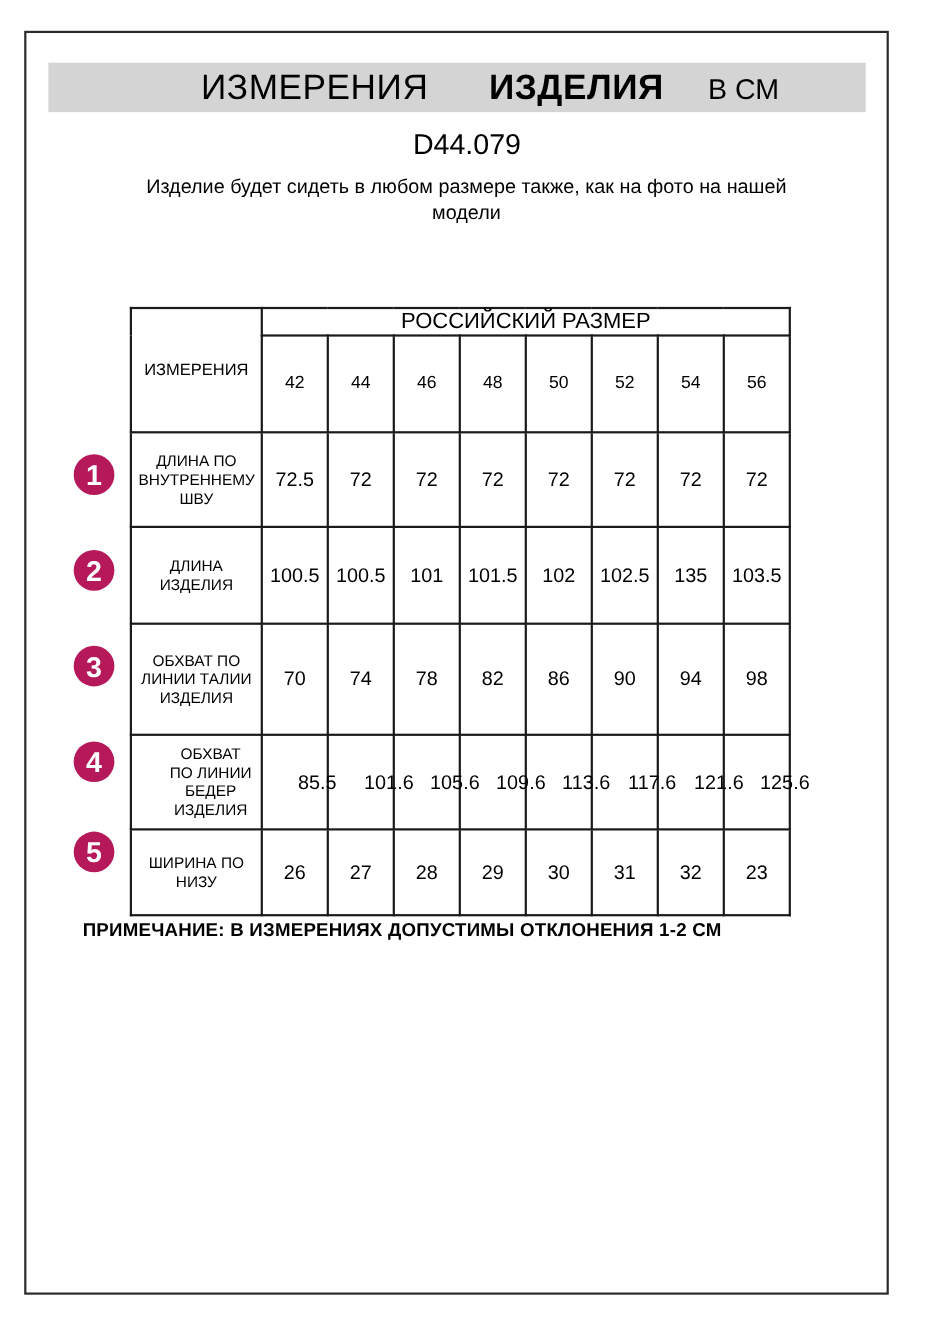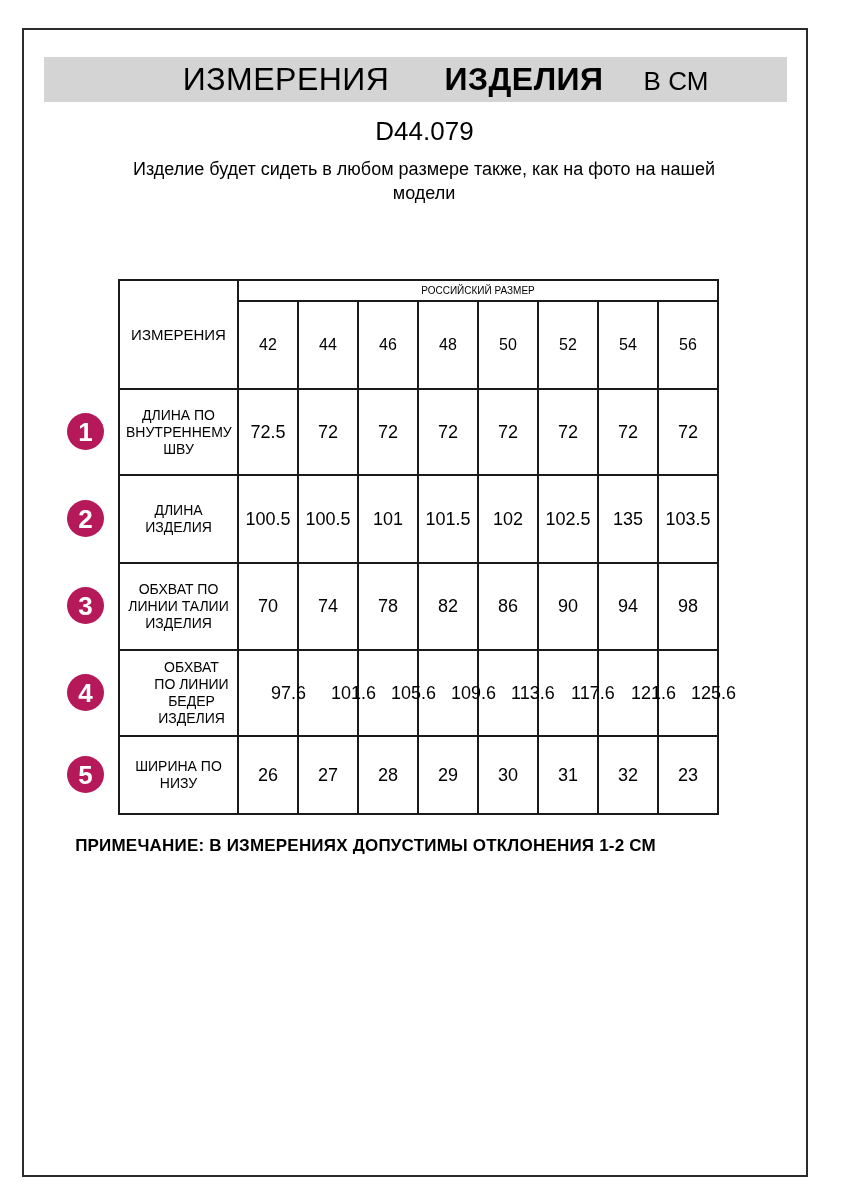--- a/index.html
+++ b/index.html
@@ -67,27 +67,27 @@
     table-layout: fixed;
     width: 599px;
   }
   table.size-table th, table.size-table td {
     border: 2px solid var(--line-color);
     text-align: center;
     vertical-align: middle;
     font-weight: normal;
   }
   th.corner { font-size: 15px; width: 119px; }
-  th.group  { font-size: 10px; height: 21px; font-weight: normal; margin-top: 38px; }
+  th.group  { font-size: 20px; height: 21px; font-weight: normal; margin-top: 38px; }
   th.size-cell { font-size: 16px; font-weight: bold; height: 88px; width: 60px; }
   td.label-cell { font-size: 14px; line-height: 17px; padding: 0 6px; }
   td.value-cell { font-size: 18px; }
   tbody tr:nth-child(1) td { height: 86px; }
   tbody tr:nth-child(2) td { height: 88px; }
-  tbody tr:nth-child(3) td { height: 87px; }
+  tbody tr:nth-child(3) td { height: 101px; }
   tbody tr:nth-child(4) td { height: 86px; padding-left: 32px; }
   tbody tr:nth-child(5) td { height: 78px; }
   .badge {
     position: absolute;
     left: 67px;
     width: 37px; height: 37px;
     border-radius: 50%;
     background: var(--badge-color);
     color: #ffffff;
     font-size: 26px;
@@ -185,21 +185,21 @@
           <td class="value-cell">74</td>
           <td class="value-cell">78</td>
           <td class="value-cell">82</td>
           <td class="value-cell">86</td>
           <td class="value-cell">90</td>
           <td class="value-cell">94</td>
           <td class="value-cell">98</td>
         </tr>
         <tr>
           <td class="label-cell">ОБХВАТ ПО ЛИНИИ БЕДЕР ИЗДЕЛИЯ</td>
-          <td class="value-cell">97.6</td>
+          <td class="value-cell">85.5</td>
           <td class="value-cell">101.6</td>
           <td class="value-cell">105.6</td>
           <td class="value-cell">109.6</td>
           <td class="value-cell">113.6</td>
           <td class="value-cell">117.6</td>
           <td class="value-cell">121.6</td>
           <td class="value-cell">125.6</td>
         </tr>
         <tr>
           <td class="label-cell">ШИРИНА ПО НИЗУ</td>

